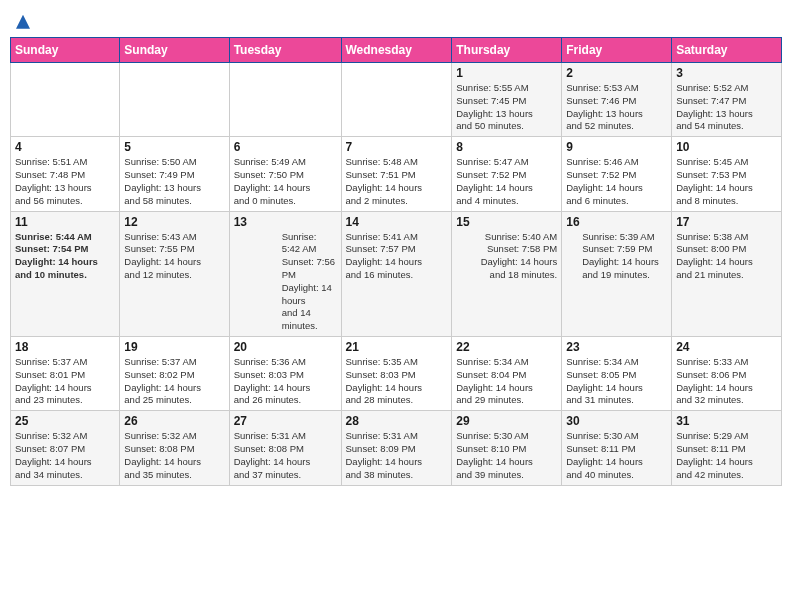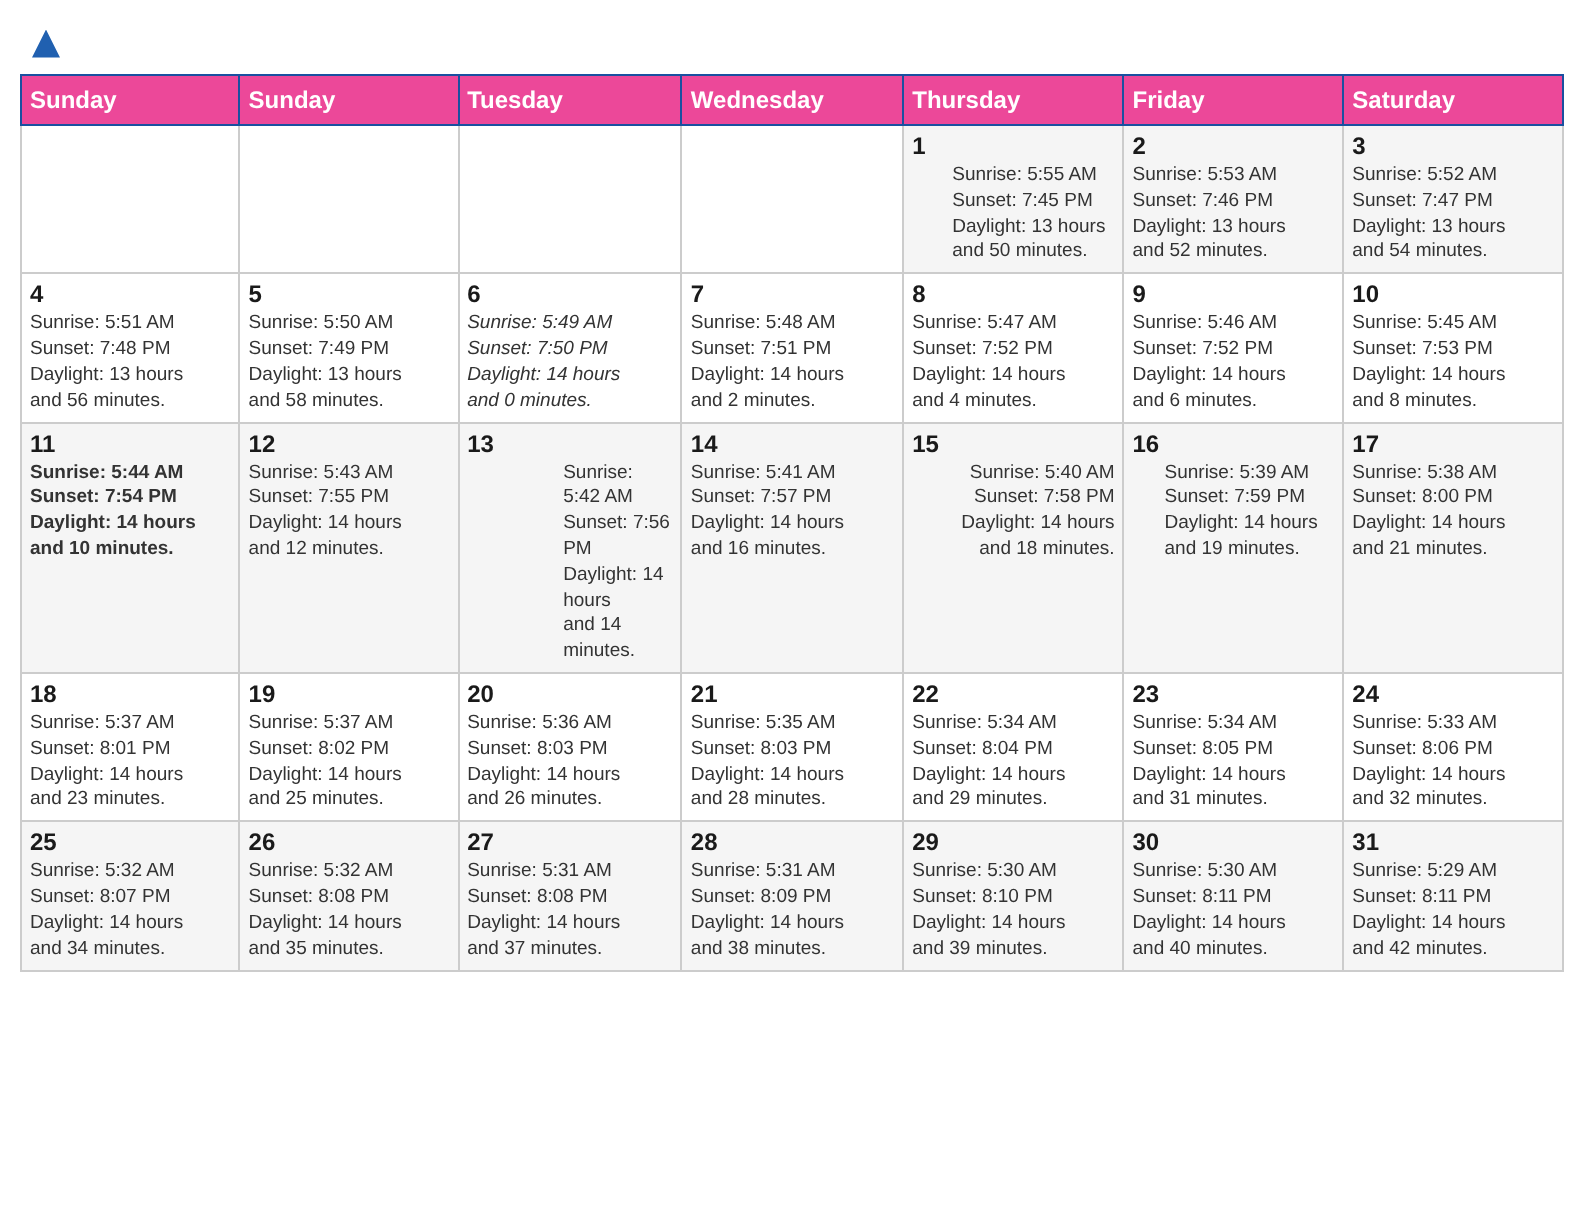--- a/index.html
+++ b/index.html
@@ -131,21 +131,21 @@
       </tr>
   </thead>
   <tbody id="calendar-body">
       <tr>
         <td class="empty-cell"></td>
         <td class="empty-cell"></td>
         <td class="empty-cell"></td>
         <td class="empty-cell"></td>
         <td>
           <span class="day-num">1</span>
-          <div class="day-info" style="white-space: pre-line; margin-left: 20px;">Sunrise: 5:55 AM
+          <div class="day-info" style="white-space: pre-line;">Sunrise: 5:55 AM
 Sunset: 7:45 PM
 Daylight: 13 hours
 and 50 minutes.</div>
         </td>
         <td>
           <span class="day-num">2</span>
           <div class="day-info" style="white-space: pre-line;">Sunrise: 5:53 AM
 Sunset: 7:46 PM
 Daylight: 13 hours
 and 52 minutes.</div>
@@ -168,21 +168,21 @@
         </td>
         <td>
           <span class="day-num">5</span>
           <div class="day-info" style="white-space: pre-line;">Sunrise: 5:50 AM
 Sunset: 7:49 PM
 Daylight: 13 hours
 and 58 minutes.</div>
         </td>
         <td>
           <span class="day-num">6</span>
-          <div class="day-info" style="white-space: pre-line; font-style: italic;">Sunrise: 5:49 AM
+          <div class="day-info" style="white-space: pre-line;">Sunrise: 5:49 AM
 Sunset: 7:50 PM
 Daylight: 14 hours
 and 0 minutes.</div>
         </td>
         <td>
           <span class="day-num">7</span>
           <div class="day-info" style="white-space: pre-line;">Sunrise: 5:48 AM
 Sunset: 7:51 PM
 Daylight: 14 hours
 and 2 minutes.</div>

